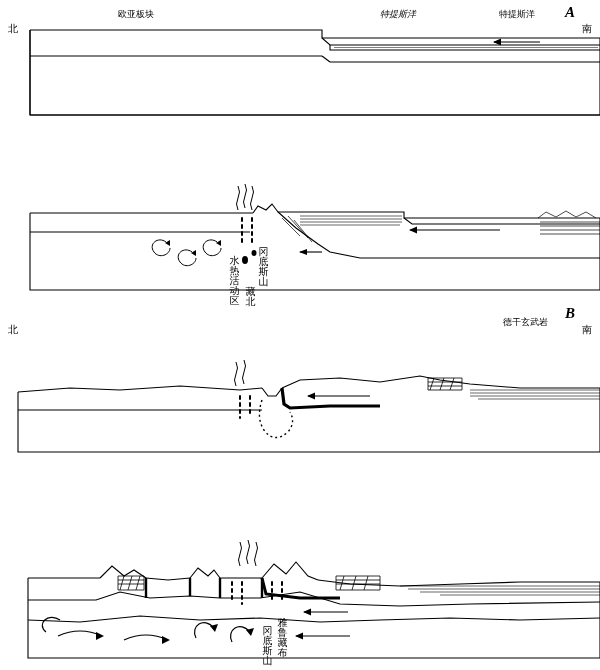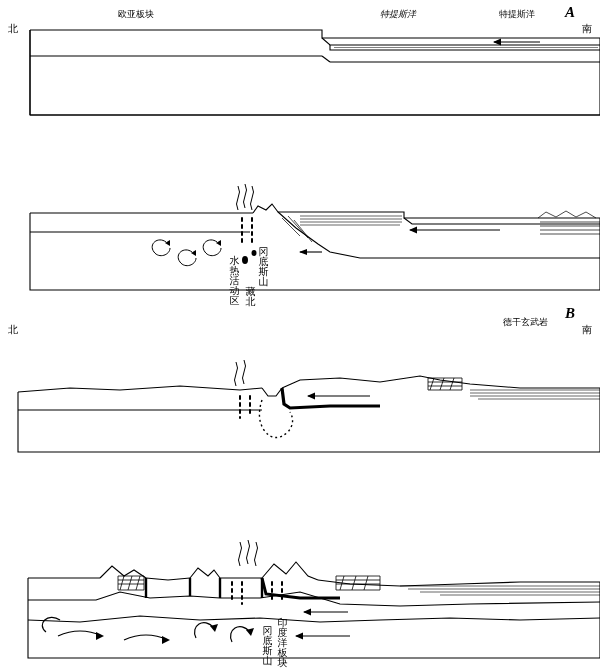--- a/index.html
+++ b/index.html
@@ -235,21 +235,21 @@
         <line x1="434" y1="78" x2="430" y2="90"></line>
         <line x1="444" y1="78" x2="440" y2="90"></line>
         <line x1="454" y1="78" x2="450" y2="90"></line>
       </g>
 
       <g stroke="#000" stroke-width="1.1" fill="none">
         <line x1="370" y1="96" x2="308" y2="96"></line>
         <polyline points="315,92.5 307,96 315,99.5" fill="#000" stroke="none"></polyline>
       </g>
     </svg>
-    <div class="lbl-v" style="left:277px; top:318px;">印度洋板块</div>
+    <div class="lbl-v" style="left:277px; top:318px;">雅鲁藏布</div>
     <div class="lbl-v" style="left:262px; top:326px;">冈底斯山</div>
 
   </div>
 
   <div class="panel" style="top:470px;">
     <svg class="panel-svg" width="600" height="200" viewBox="0 0 600 200">
       <g fill="none" stroke="#000" stroke-width="1.1">
 
         <path d="M28 108 L100 108"></path>
 

